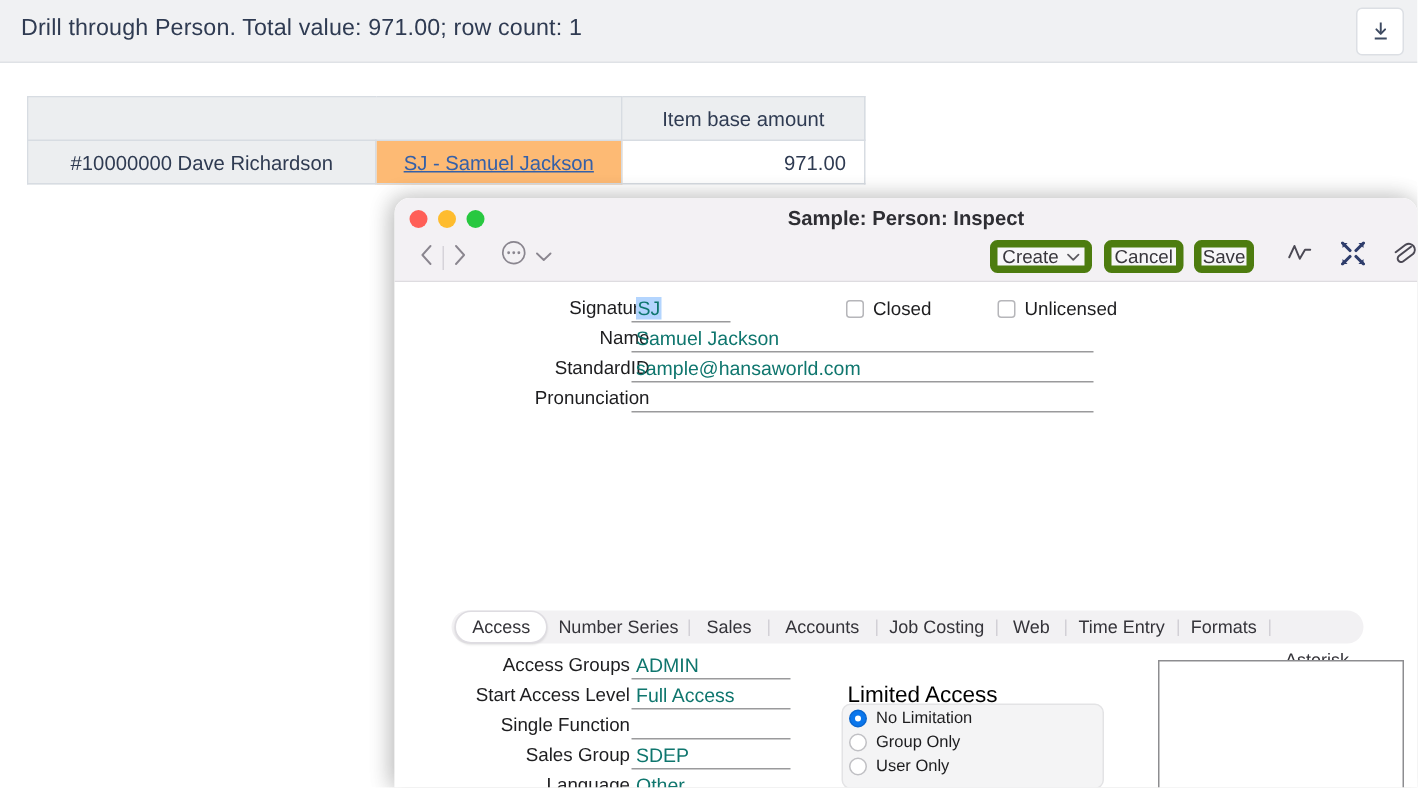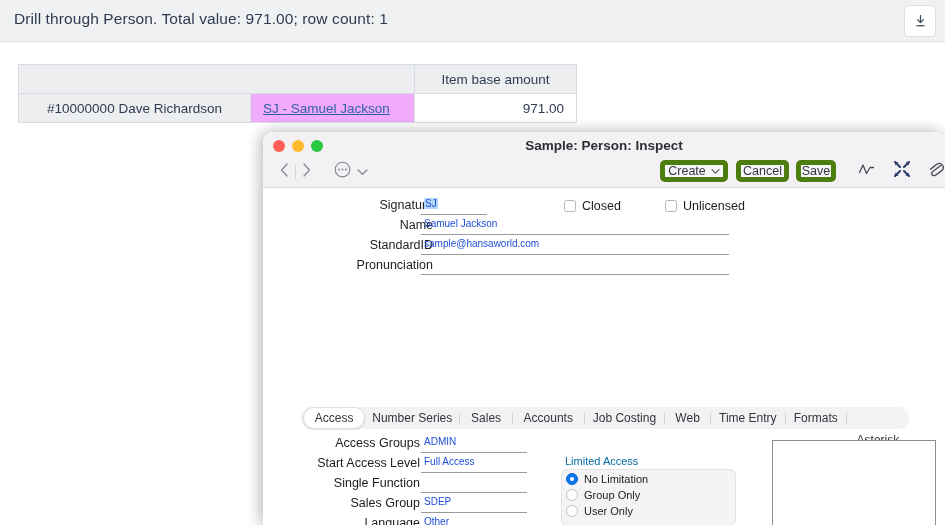--- a/index.html
+++ b/index.html
@@ -46,21 +46,21 @@
     height: 29px;
     font-weight: normal;
     box-sizing: border-box;
   }
   .rt-head-blank { width: 396px; background: #eceef0; }
   .rt-head-amount {
     width: 162px; background: #eceef0; text-align: center;
     color: #2f3b52; font-size: 13.5px;
   }
   .rt-cell-name { width: 232px; background: #eceef0; text-align: center; }
-  .rt-cell-link { width: 164px; background: #f0abfc; text-align: left; }
+  .rt-cell-link { width: 164px; background: #fdba74; text-align: center; }
   .rt-cell-link a {
     color: #3560a8; text-decoration: underline; cursor: pointer;
   }
   .rt-cell-amount { background: #ffffff; text-align: right; }
 
   
   .window {
     position: absolute; left: 263px; top: 132px;
     width: 682px; height: 393px;
     background: #ffffff;
@@ -127,21 +127,21 @@
     font-size: 12.5px; color: #1d1d1f; white-space: nowrap;
     text-align: right;
   }
   .fline {
     position: absolute; top: 0; height: 17px;
     border-bottom: 1px solid #9a9a9c;
     box-sizing: border-box;
   }
   .fvalue {
     position: absolute; top: 0px; left: 3px;
-    font-size: 10px; color: #1d4ed8; white-space: nowrap;
+    font-size: 13px; color: #0f766e; white-space: nowrap;
   }
   .fvalue.sel { background: #b4d5fe; padding: 0 1px; }
 
   .cbox-row { position: absolute; display: flex; align-items: center; gap: 6px; cursor: pointer; }
   .cbox {
     width: 12px; height: 12px; border: 1px solid #b6b6ba; border-radius: 2.5px;
     background: #fff; box-sizing: border-box; flex: none;
   }
   .cbox-lbl { font-size: 12.5px; color: #1d1d1f; white-space: nowrap; }
 
@@ -155,21 +155,21 @@
     position: relative; height: 22px; display: flex; align-items: center; justify-content: center;
     font-size: 12px; color: #35343a; white-space: nowrap; cursor: pointer; box-sizing: border-box;
   }
   .tab.active {
     background: #ffffff; border: 1px solid #dedce1; border-radius: 11px;
     box-shadow: 0 1px 1.5px rgba(0,0,0,.10);
   }
   .tab-sep { width: 1px; height: 11px; background: #d2d0d6; flex: none; }
 
   
-  .grp-title { position: absolute; font-size: 11px; color: #0369a1; }
+  .grp-title { position: absolute; font-size: 15px; color: #000000; }
   .grp-box {
     position: absolute; background: #f4f4f5;
     border: 1px solid #e3e3e5; border-radius: 6px; box-sizing: border-box;
   }
   .radio-row { position: absolute; display: flex; align-items: center; gap: 6px; cursor: pointer; }
   .radio {
     width: 12px; height: 12px; border-radius: 50%;
     border: 1px solid #c0c0c4; background: #fff; box-sizing: border-box; flex: none;
   }
   .radio.on {

